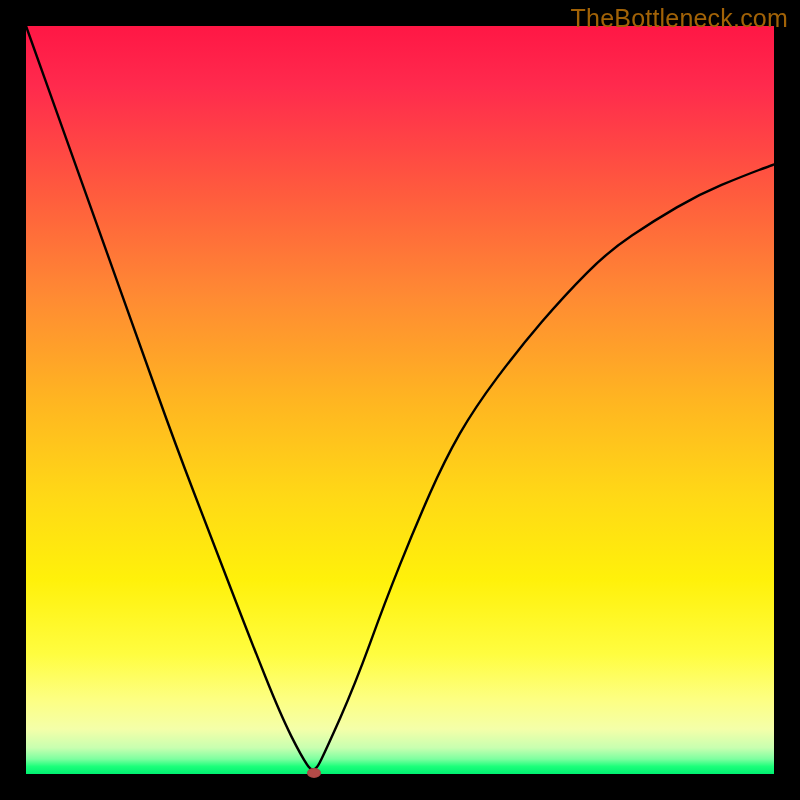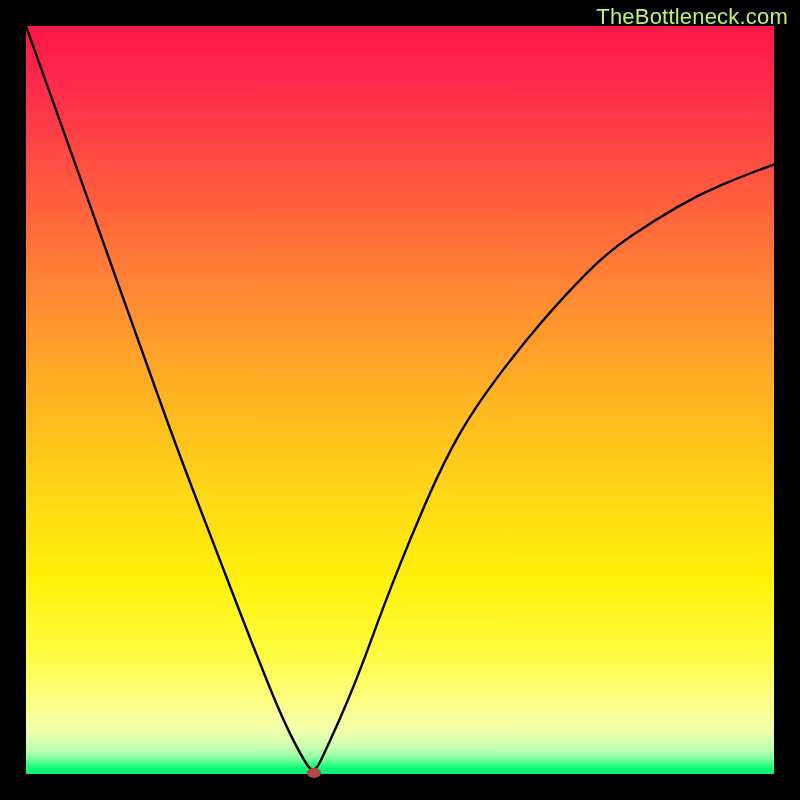--- a/index.html
+++ b/index.html
@@ -39,22 +39,22 @@
       #c8ffb0 96.5%,
       #7dffa0 98%,
       #1cff7a 99%,
       #00ef71 100%
     );
   }
   .watermark {
     position: absolute;
     top: 4px;
     right: 12px;
-    color: #bef264;
-    font-size: 22px;
+    color: #a16207;
+    font-size: 25px;
     font-weight: 500;
     letter-spacing: 0.2px;
     user-select: none;
   }
   svg.curve {
     position: absolute;
     left: 0;
     top: 0;
     width: 748px;
     height: 748px;

